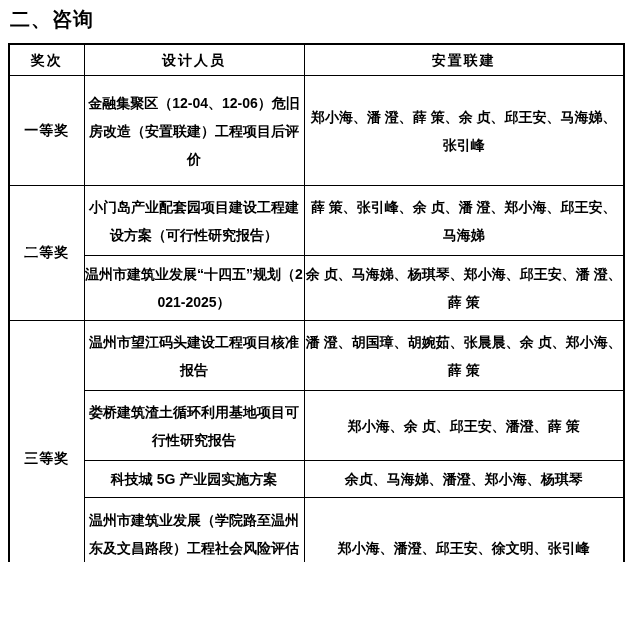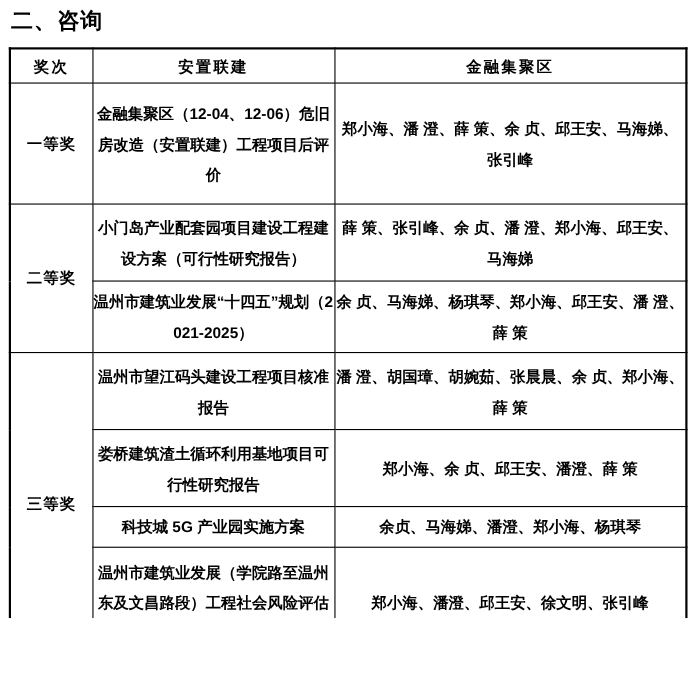--- a/index.html
+++ b/index.html
@@ -74,22 +74,22 @@
   <table class="awards">
     <colgroup>
       <col class="c-award">
       <col class="c-project">
       <col class="c-people">
     </colgroup>
 
     <tbody>
         <tr>
       <th>奖次</th>
+      <th>设计人员</th>
       <th>安置联建</th>
-      <th>金融集聚区</th>
     </tr>
 
     <tr class="row-h110">
       <td class="award-cell" rowspan="1">一等奖</td>
       <td class="project-cell">金融集聚区（12-04、12-06）危旧房改造（安置联建）工程项目后评价</td>
       <td class="people-cell">郑小海、潘 澄、薛 策、余 贞、邱王安、马海娣、张引峰</td>
     </tr>
 
     <tr class="row-h70">
       <td class="award-cell" rowspan="2">二等奖</td>

